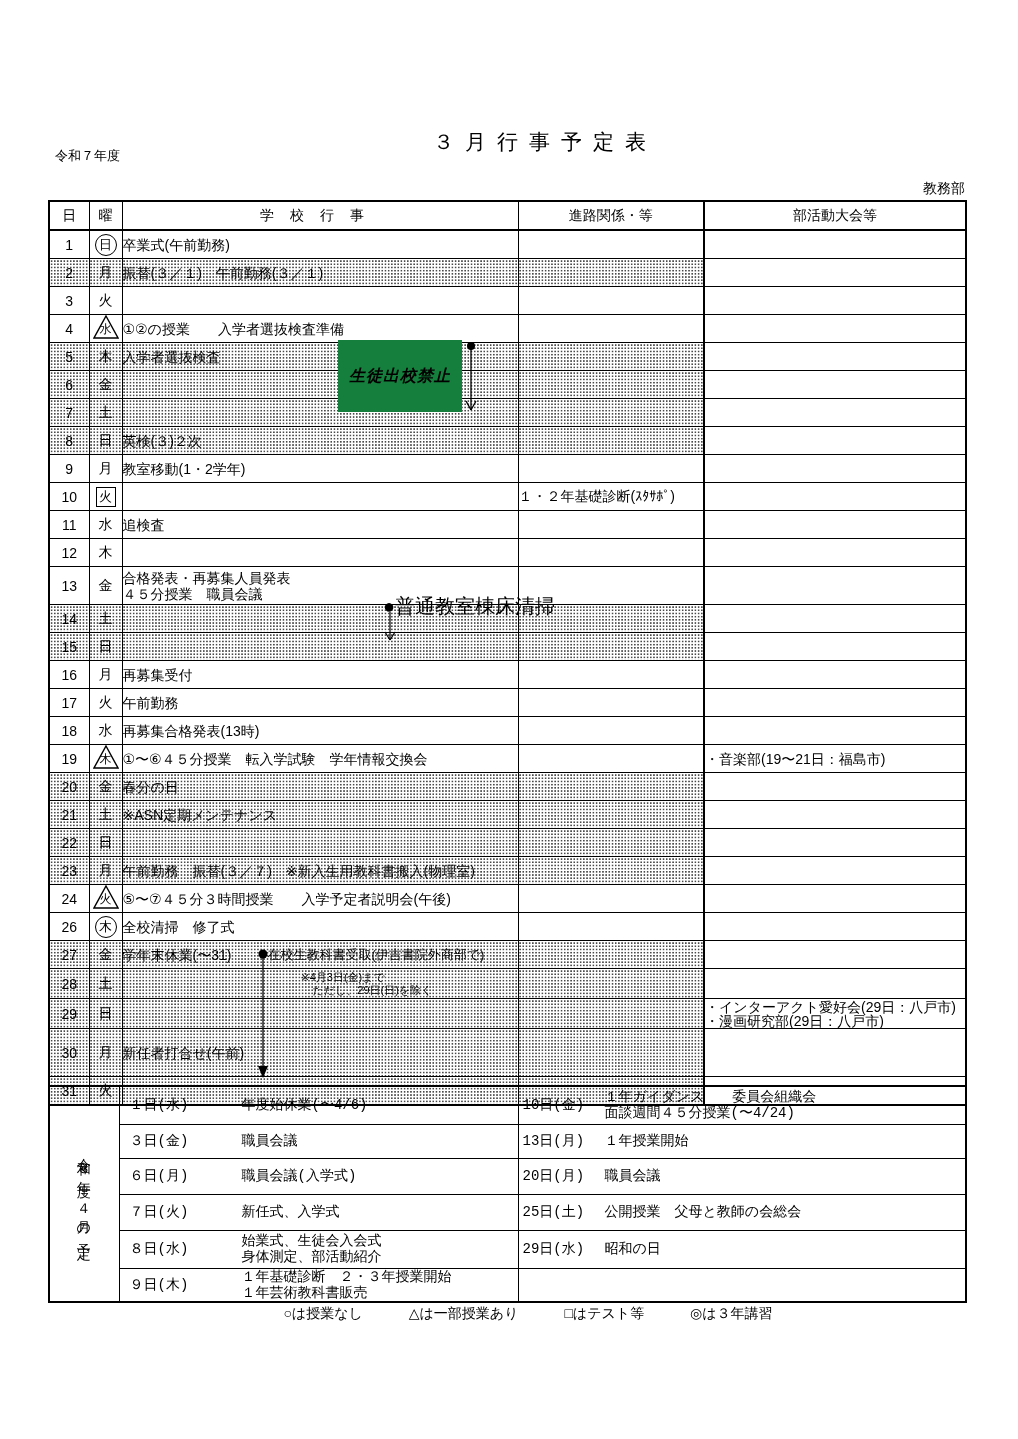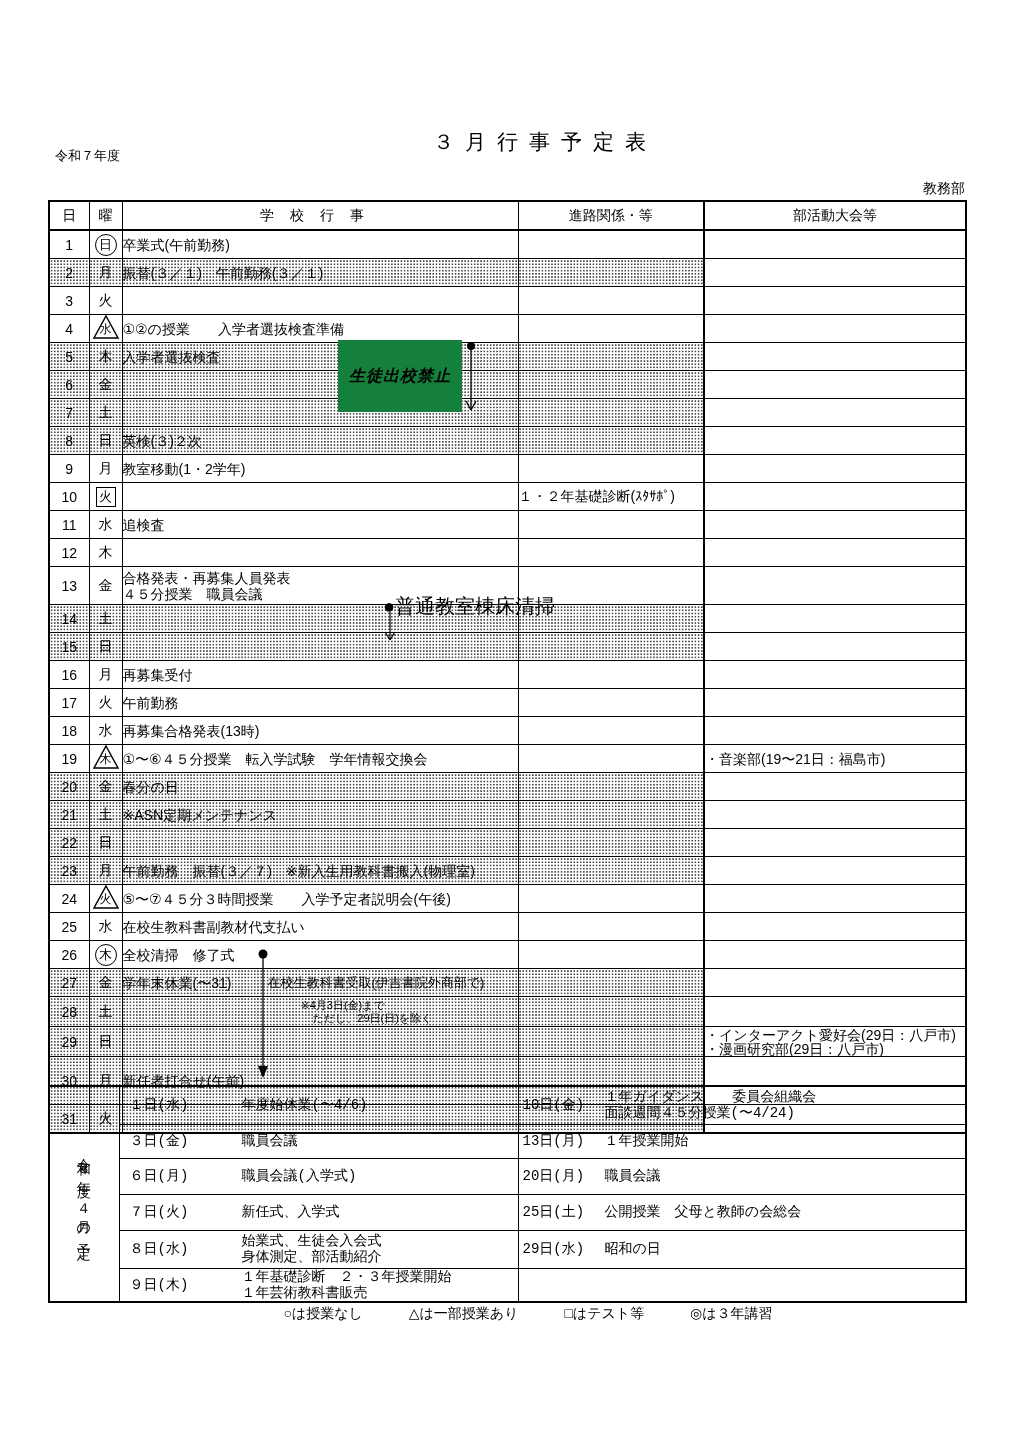--- a/index.html
+++ b/index.html
@@ -298,29 +298,20 @@
           <td class="wd-cell"><span class="mk-tri"><svg class="tri-svg" viewBox="0 0 26 24">
                 <polygon points="13,1 25,23 1,23" fill="none" stroke="#000" stroke-width="1.4"></polygon>
               </svg><span class="tri-ch">火</span></span></td>
           <td class="ev-cell">
             <div class="ev-line">⑤〜⑦４５分３時間授業　　入学予定者説明会(午後)</div>
           </td>
           <td class="car-cell"></td>
           <td class="club-cell"></td>
         </tr>
         <tr>
-          <td class="day-cell">25</td>
-          <td class="wd-cell"><span>水</span></td>
-          <td class="ev-cell">
-            <div class="ev-line">在校生教科書副教材代支払い</div>
-          </td>
-          <td class="car-cell"></td>
-          <td class="club-cell"></td>
-        </tr>
-        <tr>
           <td class="day-cell">26</td>
           <td class="wd-cell"><span class="mk-circle">木</span></td>
           <td class="ev-cell">
             <div class="ev-line">全校清掃　修了式</div>
           </td>
           <td class="car-cell"></td>
           <td class="club-cell"></td>
         </tr>
         <tr>
           <td class="day-cell shaded">27</td>

